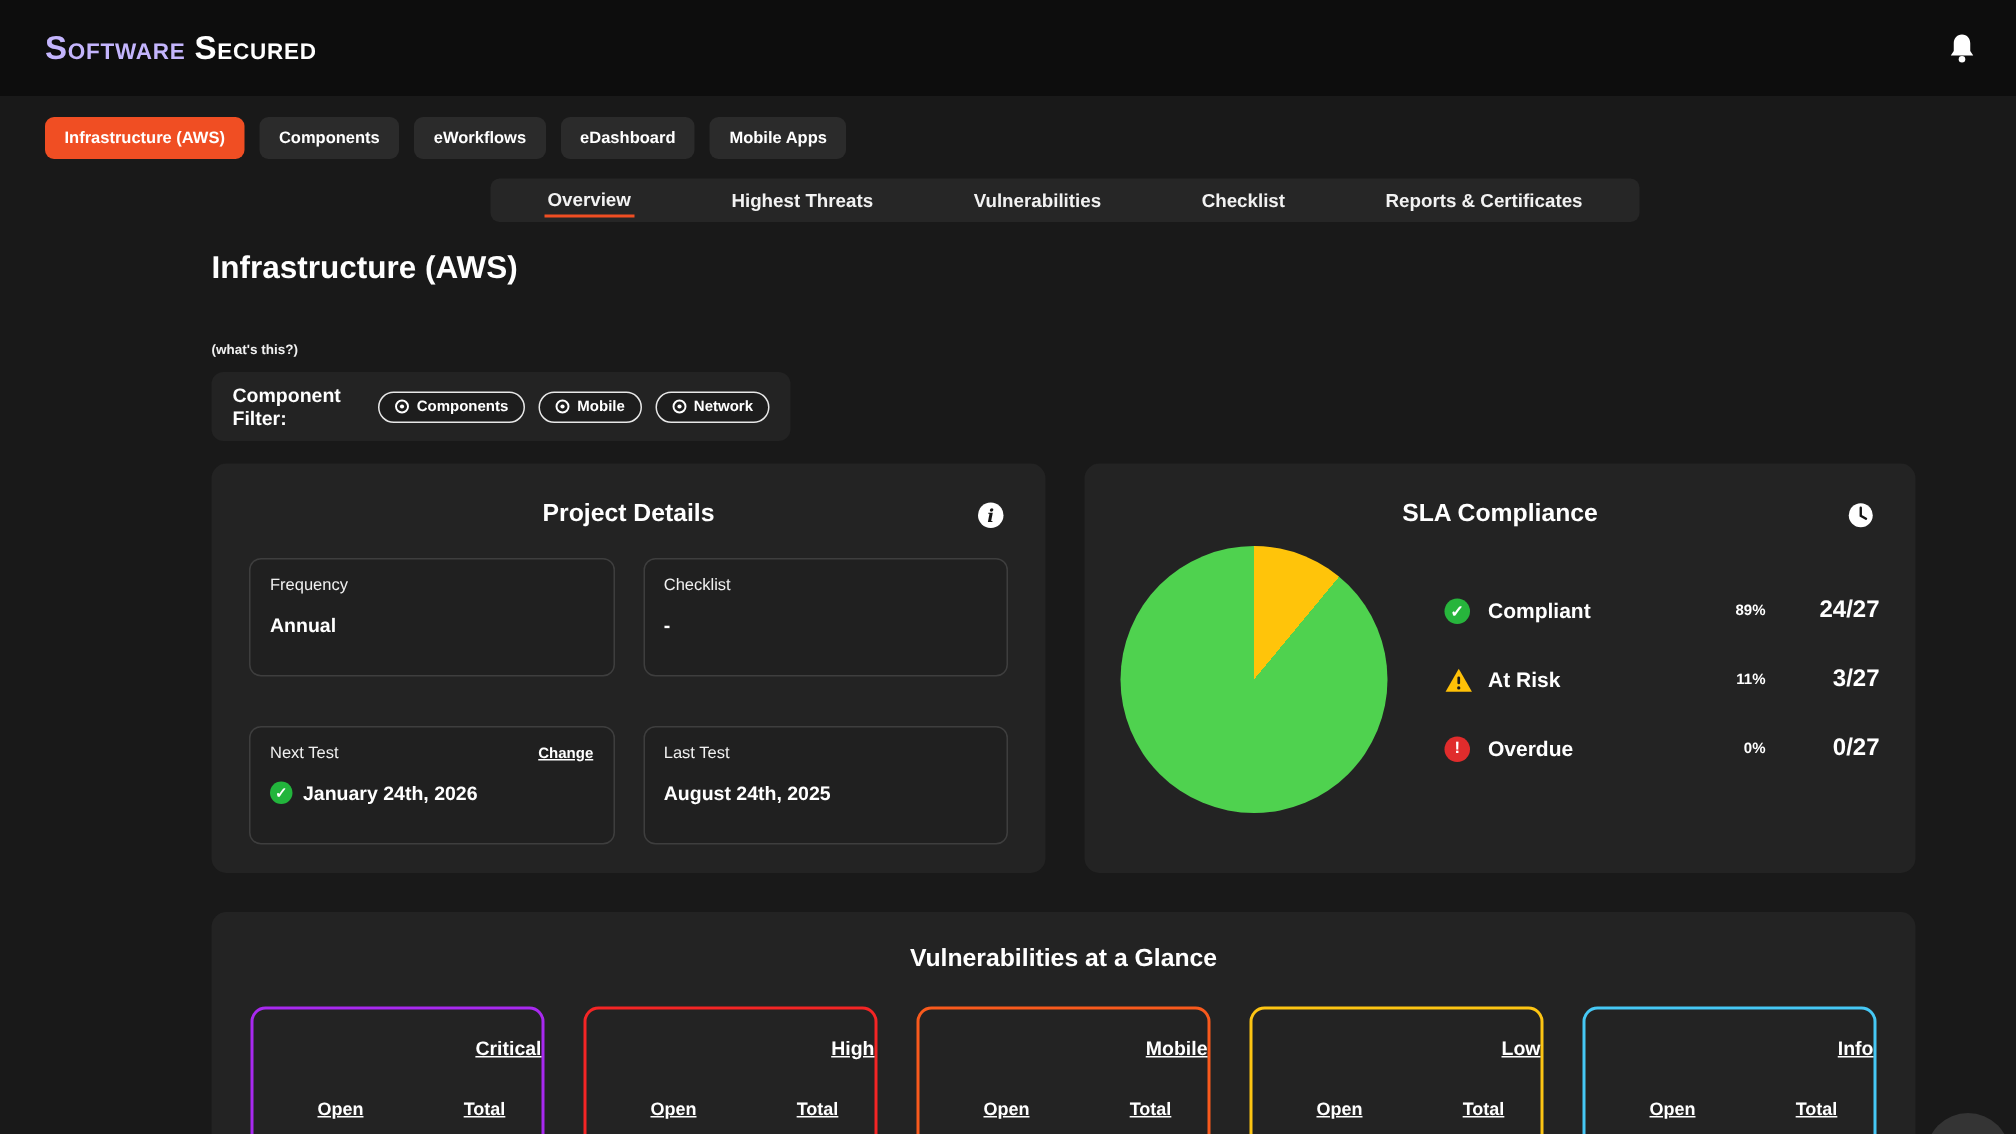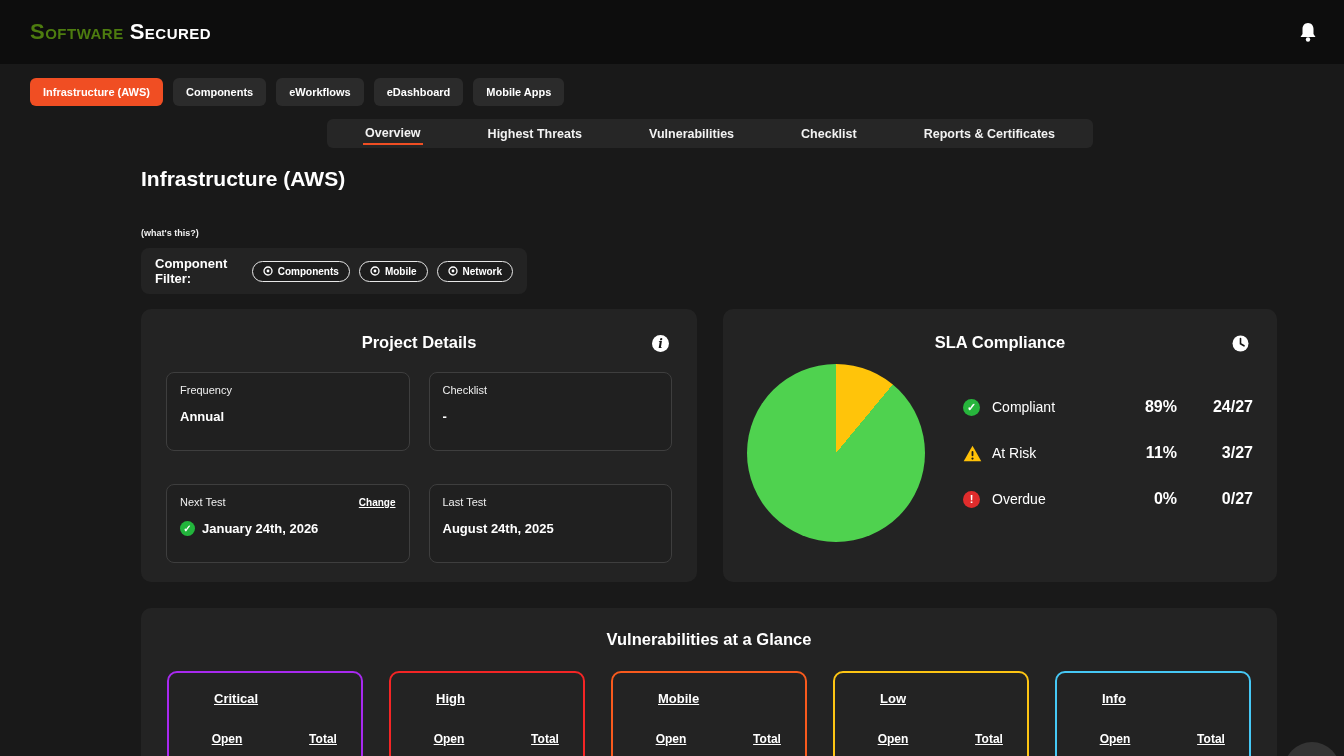--- a/index.html
+++ b/index.html
@@ -4,21 +4,21 @@
 <style>
   * { margin:0; padding:0; box-sizing:border-box; }
   html,body { width:1344px; height:756px; }
   body {
     background:#191919; color:#fff; overflow:hidden; position:relative;
     font-family:"Liberation Sans", sans-serif;
   }
   
   .topbar { height:64px; background:#0d0d0d; display:flex; align-items:center; padding:0 26px 0 30px; }
   .brand { font-variant:small-caps; font-weight:800; font-size:22px; letter-spacing:.5px; cursor:pointer; }
-  .brand .b1 { color:#4d7c0f; }
+  .brand .b1 { color:#c4b5fd; }
   .brand .b2 { color:#fff; margin-left:6px; }
   .topbar .spacer { flex:1; }
   .bell { width:20px; height:22px; cursor:pointer; }
   
   .tabs { display:flex; gap:10px; margin:14px 0 0 30px; }
   .tab { background:#2b2b2b; color:#fff; border:none; border-radius:6px; padding:8px 13px;
          font-size:11px; font-weight:700; font-family:inherit; cursor:pointer; }
   .tab.active { background:#f04e23; }
   
   .secnav { margin:13px 0 0 327px; width:766px; height:29px; background:#262626; border-radius:6px;
@@ -52,33 +52,33 @@
   .change-link { font-size:10px; font-weight:700; text-decoration:underline; color:#fff; cursor:pointer; }
   .detail-value { font-size:13px; font-weight:700; margin-top:13px; display:flex; align-items:center; gap:7px; }
   .check-circle { width:15px; height:15px; border-radius:50%; background:#22b53c; color:#fff; font-size:10px;
                   display:inline-flex; align-items:center; justify-content:center; font-weight:700; flex:0 0 auto; }
   
   .sla-content { display:flex; align-items:center; margin-top:12px; }
   .pie { width:178px; height:178px; border-radius:50%; margin-left:0; flex:0 0 auto; }
   .legend { margin-left:auto; width:290px; display:flex; flex-direction:column; gap:28px; }
   .legend-row { display:flex; align-items:center; }
   .legend-icon { width:19px; margin-right:10px; display:flex; align-items:center; }
-  .legend-label { font-size:14px; font-weight:400; flex:1; }
-  .legend-pct  { width:48px; text-align:right; font-size:16px; font-weight:700; }
+  .legend-label { font-size:14px; font-weight:700; flex:1; }
+  .legend-pct  { width:48px; text-align:right; font-size:10px; font-weight:700; }
   .legend-ratio{ width:76px; text-align:right; font-size:16px; font-weight:700; }
   .ic-circle { width:17px; height:17px; border-radius:50%; color:#fff; font-size:11px; font-weight:700;
                display:flex; align-items:center; justify-content:center; }
   .ic-green { background:#27b53c; }
   .ic-red   { background:#e02c2c; }
   
   .vuln-card { margin:26px 0 0 141px; width:1136px; background:#232323; border-radius:10px;
                padding:22px 26px; height:210px; }
   .sev-row { display:flex; gap:26px; margin-top:22px; }
   .sev-box { flex:1; border:2px solid #888; border-radius:10px; height:150px; padding-top:18px; cursor:pointer; }
-  .sev-title { text-align:left; font-size:13px; font-weight:700; text-decoration:underline;padding-left:45px; }
+  .sev-title { text-align:right; font-size:13px; font-weight:700; text-decoration:underline;padding-left:45px; }
   .sev-cols { display:flex; margin-top:26px; }
   .sev-col { flex:1; text-align:center; font-size:12px; font-weight:700; text-decoration:underline;padding-left:20px; }
   
   .chat-fab { position:absolute; left:1284px; top:742px; width:56px; height:56px; border-radius:50%;
               background:#343434; cursor:pointer; }
 </style>
 </head>
 <body>
 
 <div class="topbar">

